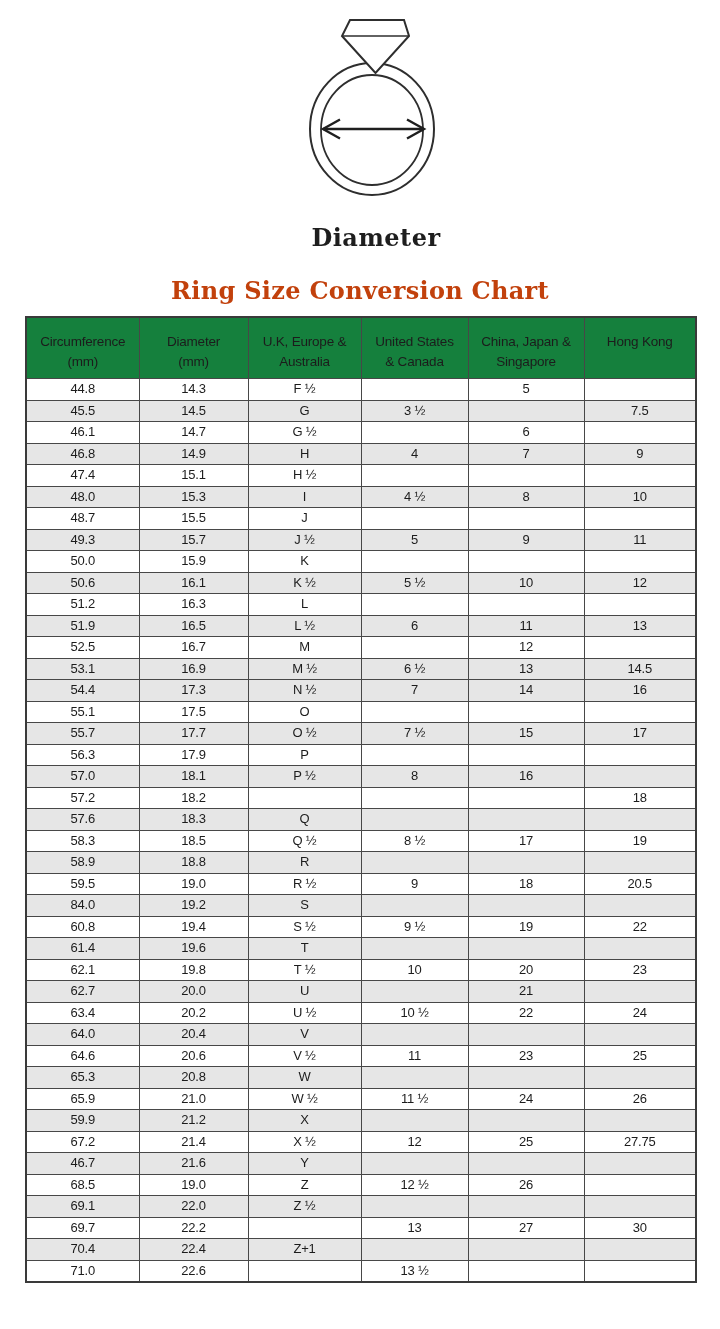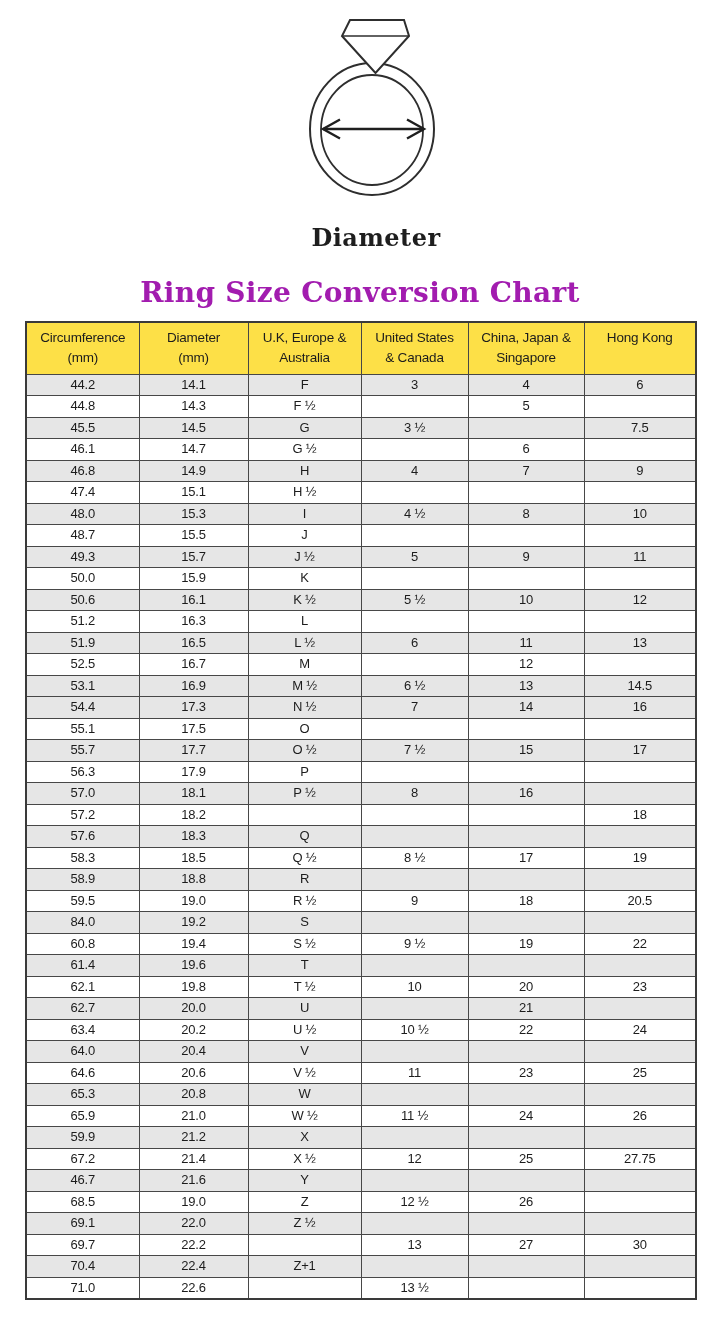--- a/index.html
+++ b/index.html
@@ -28,49 +28,49 @@
     font-size: 24px;
     line-height: 1.15;
     text-align: center;
     color: #1e1e1e;
     margin: 14px 0 0 32px; 
     letter-spacing: 0.5px;
   }
   .chart-title {
     font-family: "DejaVu Serif", serif;
     font-weight: 700;
-    font-size: 28px;
+    font-size: 24px;
     line-height: 1.15;
     text-align: center;
-    color: #a21caf;
+    color: #c2410c;
     margin: 25px 0 0 0;
     letter-spacing: 0.3px;
   }
   .data-table {
     border-collapse: collapse;
     table-layout: fixed;
     width: 670px;
     margin: 12px 0 0 25px;
     border: 2px solid #3a3a3a;
   }
   .data-table th,
   .data-table td {
     border: 1px solid #474747;
     text-align: center;
     color: #1c1c1c;
     letter-spacing: -0.2px;
     overflow: hidden;
     white-space: nowrap;
   }
   .data-table th {
-    background: #fde047;
+    background: #15803d;
     font-weight: 400;
     font-size: 13.5px;
     line-height: 20px;
-    padding: 5px 0 6px 0;
+    padding: 14px 0 6px 0;
     vertical-align: top;
   }
   .data-table td {
     font-size: 13px;
     height: 20.5px;
     line-height: 20.5px;
     padding: 0;
     background: #ffffff;
   }
   .data-table tr.shaded td {
@@ -135,28 +135,20 @@
         <th>
           <div>China, Japan &amp;</div>
           <div>Singapore</div>
         </th>
         <th>
           <div>Hong Kong</div>
         </th>
       </tr>
   </thead>
   <tbody>
-      <tr class="shaded">
-        <td>44.2</td>
-        <td>14.1</td>
-        <td>F</td>
-        <td>3</td>
-        <td>4</td>
-        <td>6</td>
-      </tr>
       <tr>
         <td>44.8</td>
         <td>14.3</td>
         <td>F ½</td>
         <td></td>
         <td>5</td>
         <td></td>
       </tr>
       <tr class="shaded">
         <td>45.5</td>

